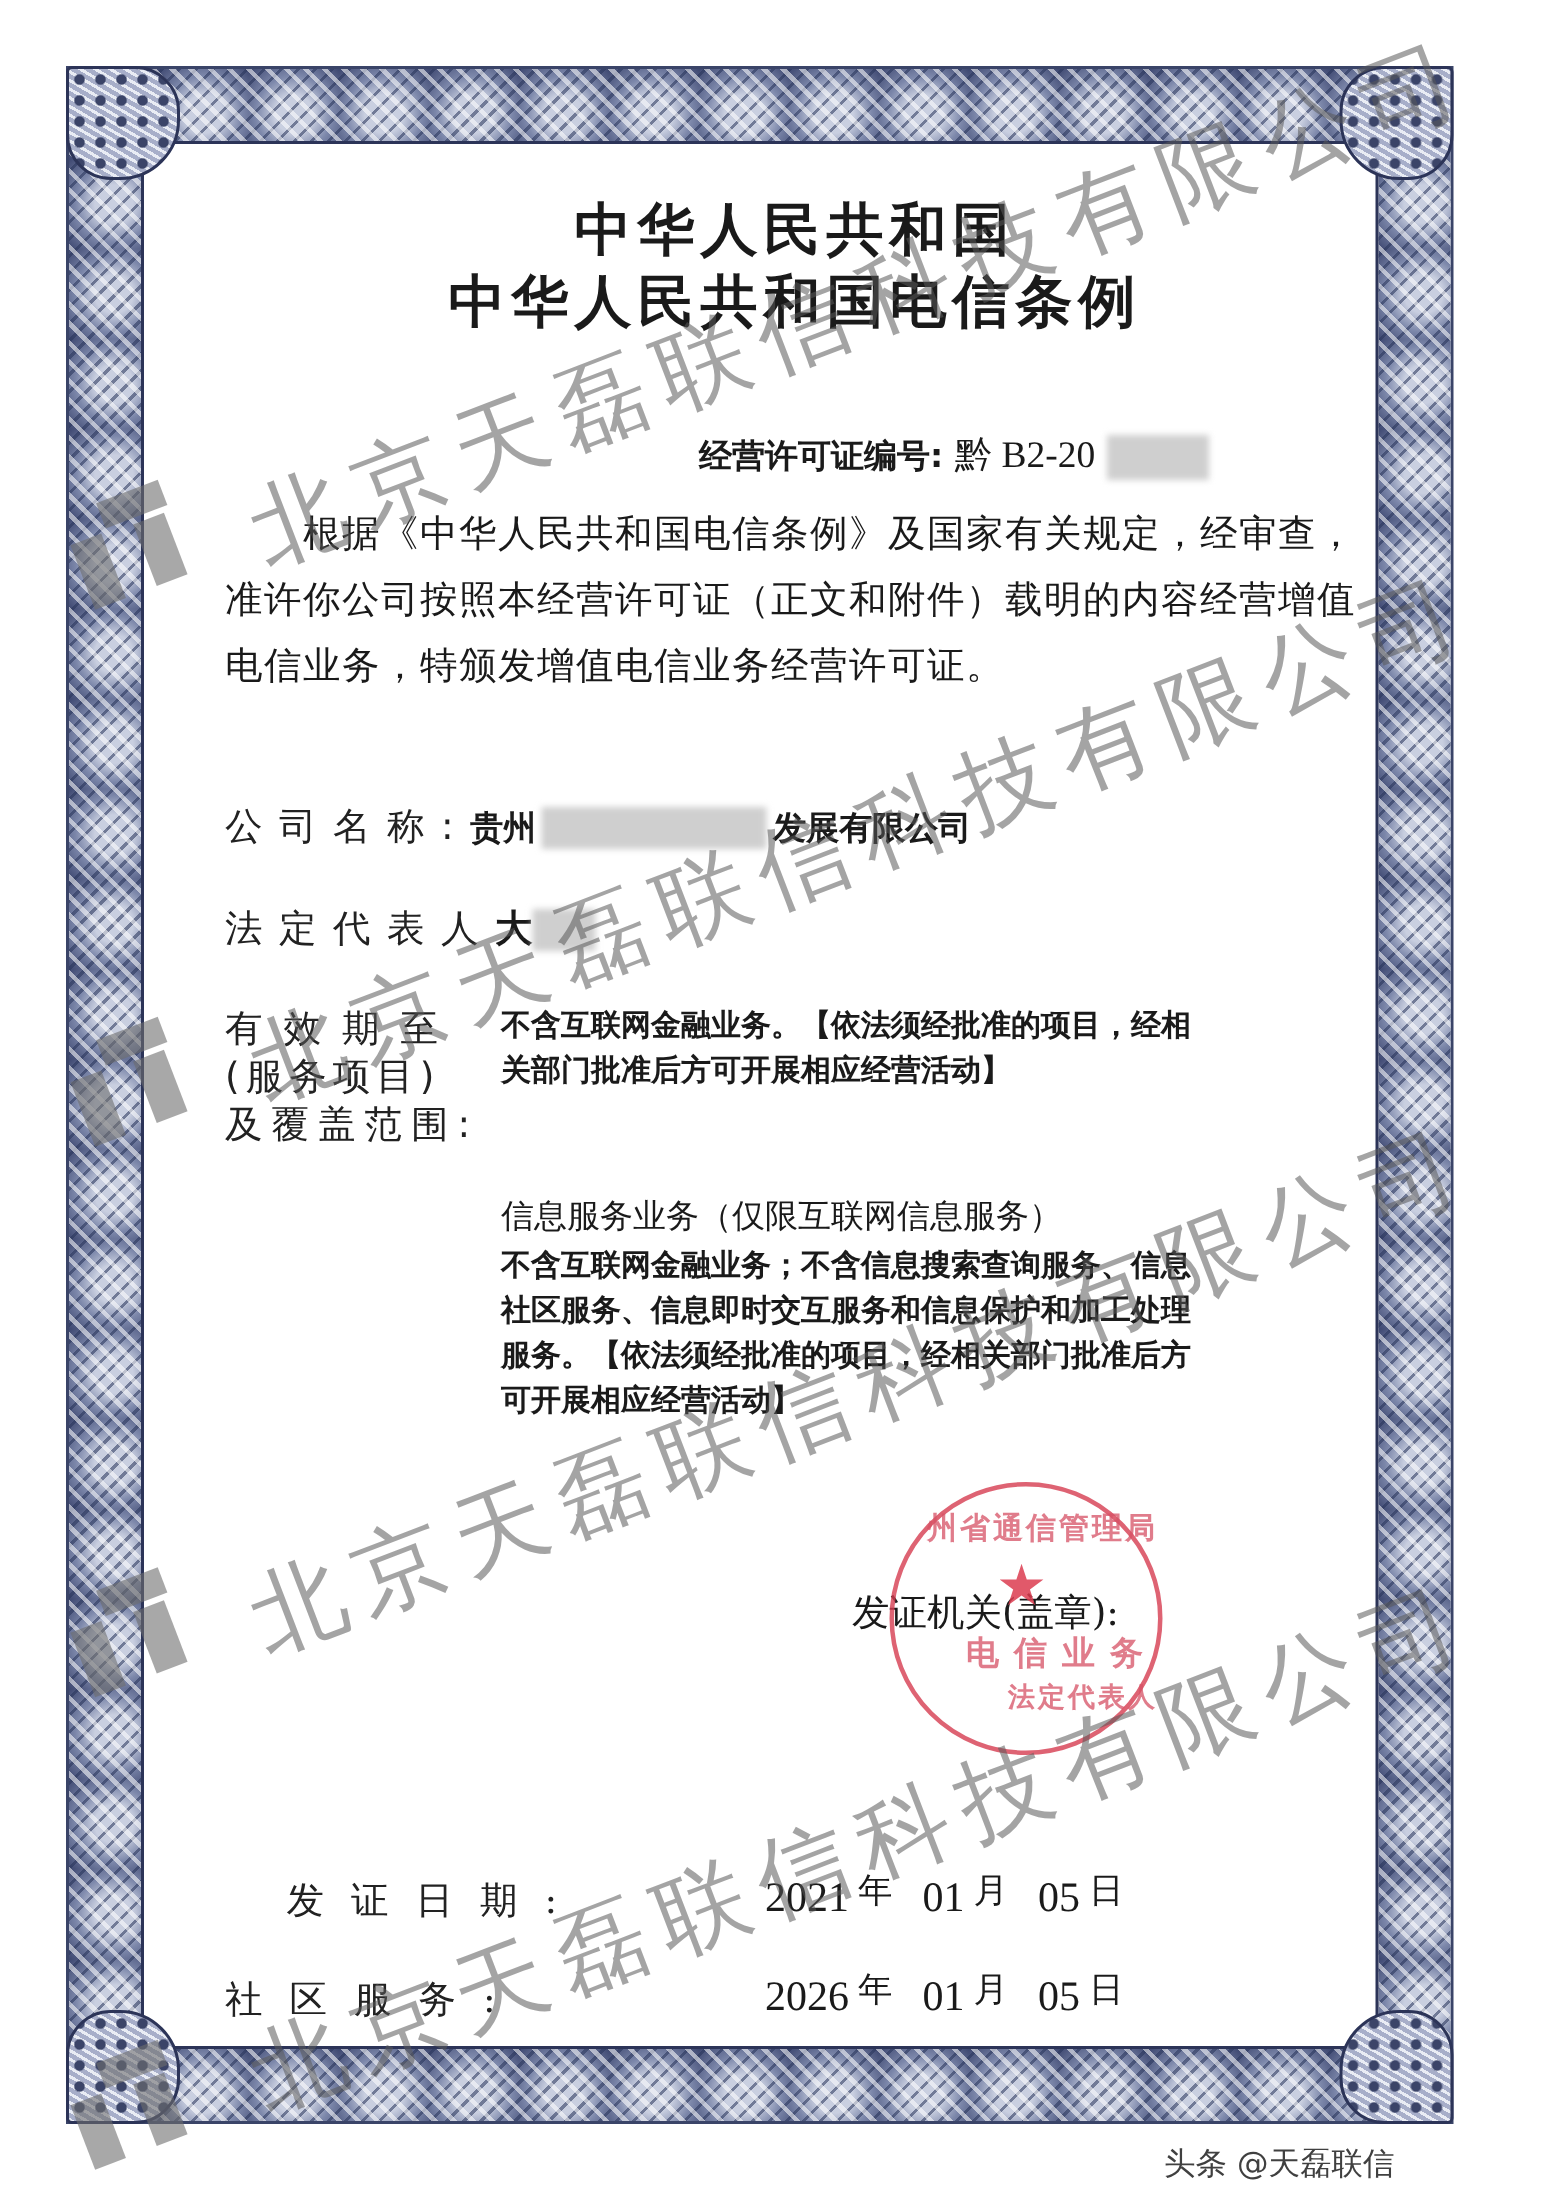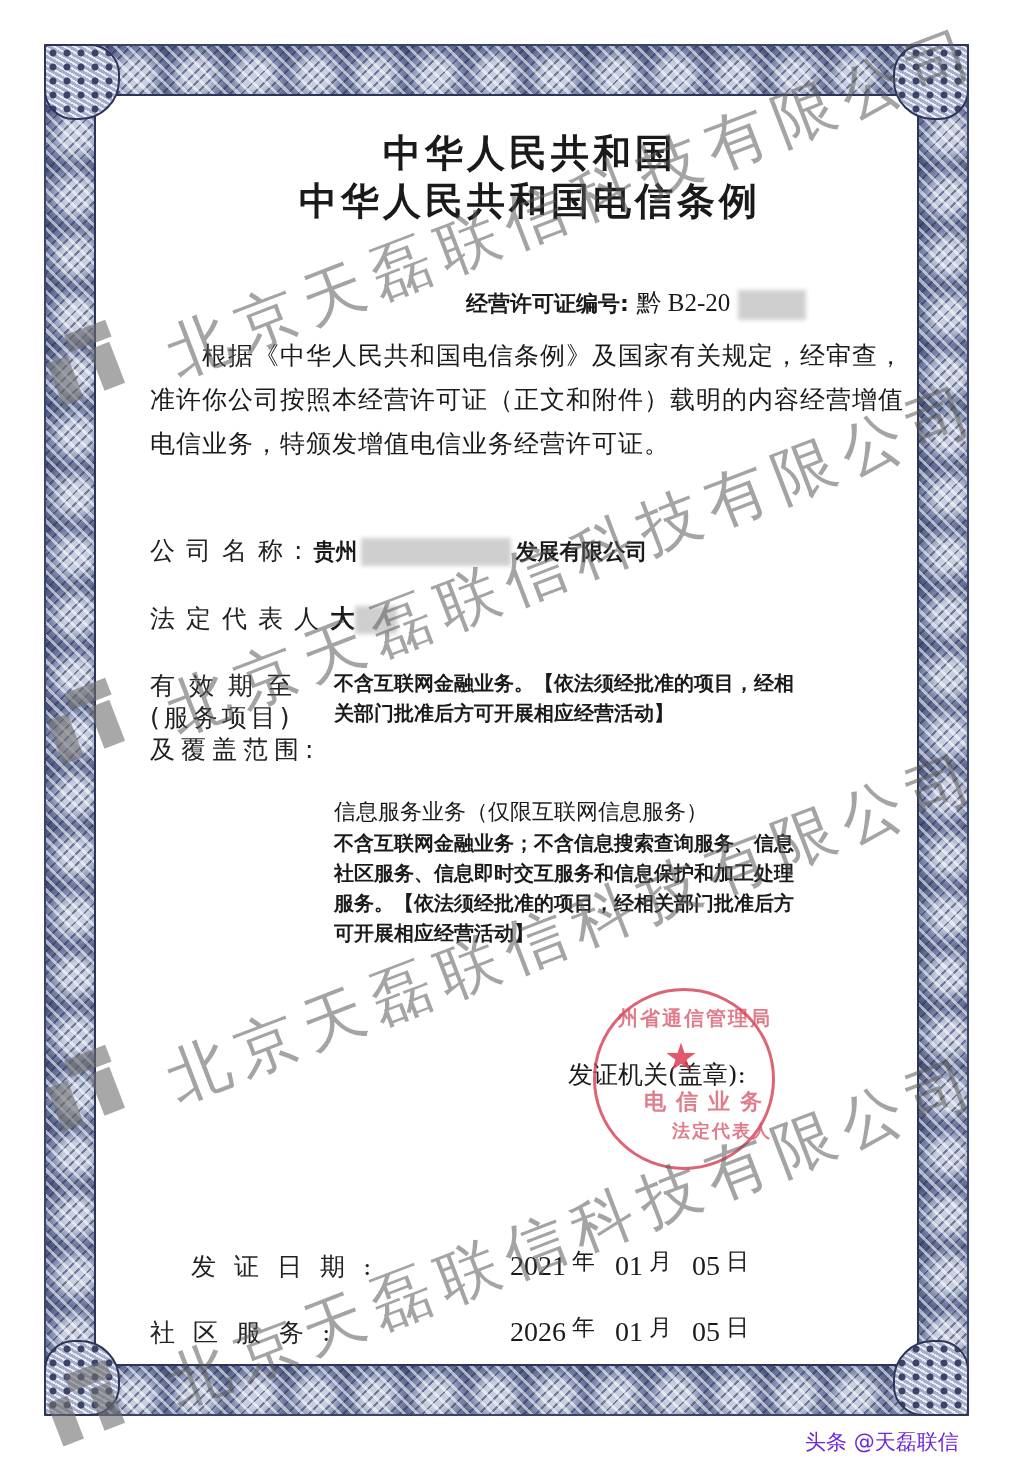--- a/index.html
+++ b/index.html
@@ -59,21 +59,21 @@
           border:3px solid rgba(214,60,80,0.8); z-index:4; }
   .seal-text { position:absolute; width:100%; text-align:right; color:rgba(214,80,100,0.75);
                font-family:"DejaVu Sans", sans-serif; font-weight:bold; }
   .seal-star { position:absolute; left:68px; top:44px; font-size:38px; color:rgba(220,60,80,0.85); }
 
   .issuer { position:absolute; left:552px; top:1058px; font-size:25px; z-index:6; }
   .date { position:absolute; left:134px; font-size:25px; }
   .date .v { position:absolute; left:360px; top:0; white-space:nowrap; font-family:"Liberation Serif", serif; font-size:28px; }
   .date .v span.u { font-size:23px; margin:0 20px 0 6px; position:relative; top:-6px; }
 
-  .footer { position:absolute; left:805px; top:1428px; font-size:21px; color:#6d28d9;
+  .footer { position:absolute; left:776px; top:1428px; font-size:21px; color:#404040;
             font-family:"DejaVu Sans", sans-serif; }
 </style>
 </head>
 <body>
 
 <div class="frame">
   <div class="band top"></div>
   <div class="band bottom"></div>
   <div class="band left"></div>
   <div class="band right"></div>

